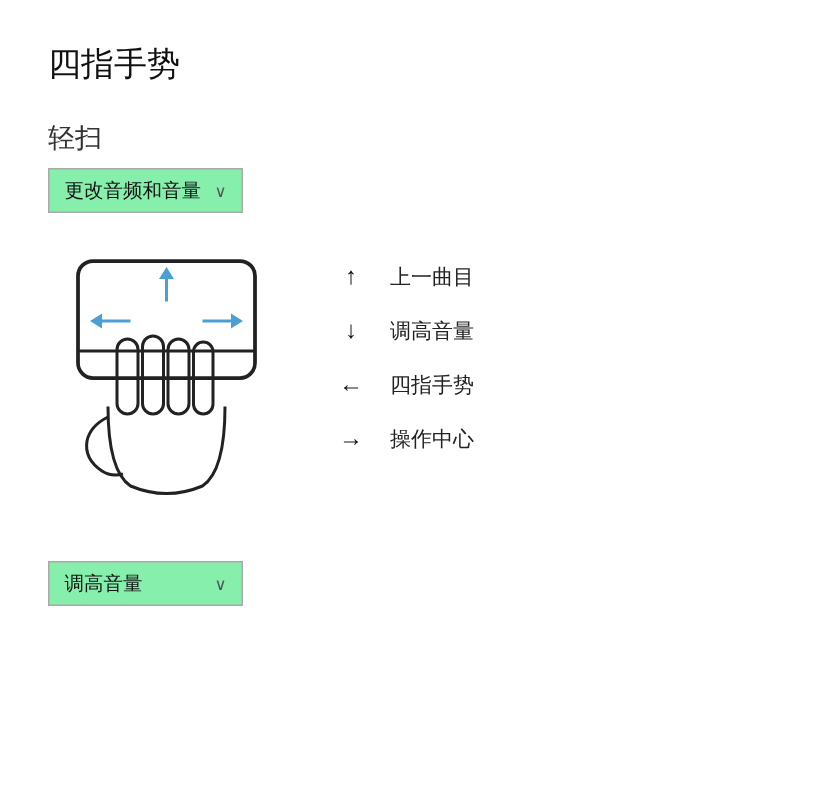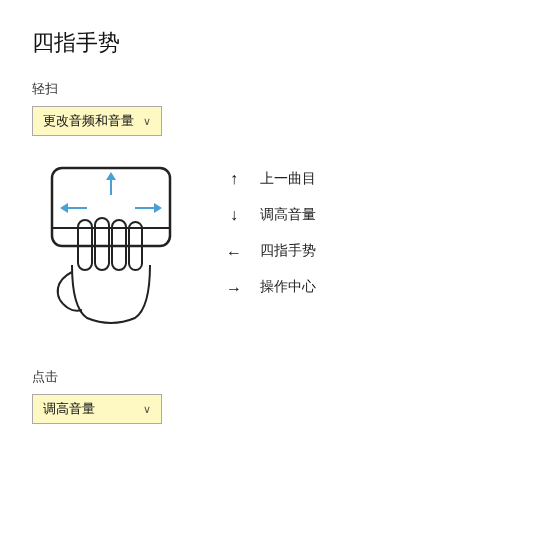--- a/index.html
+++ b/index.html
@@ -14,32 +14,32 @@
     .container {
       padding: 28px 32px;
     }
     .page-title {
       font-size: 22px;
       font-weight: 400;
       margin-bottom: 22px;
       color: #111;
     }
     .section-label {
-      font-size: 13px;
+      font-size: 18px;
       color: #333;
       margin-bottom: 8px;
     }
     .dropdown {
       display: inline-flex;
       align-items: center;
       border: 1px solid #aaa;
       padding: 5px 10px;
       font-size: 13px;
       color: #111;
-      background: #fef9c3;
+      background: #86efac;
       cursor: pointer;
       min-width: 130px;
       justify-content: space-between;
       gap: 0;
     }
     .chevron {
       font-size: 11px;
       color: #555;
     }
     .gesture-area {
@@ -135,20 +135,19 @@
       </div>
       <div class="gesture-item">
         <span class="gesture-arrow">→</span>
         <span>操作中心</span>
       </div>
     </div>
 
   </div>
 
   <div class="click-section">
-    <div class="section-label">点击</div>
     <div class="dropdown">
       <span>调高音量</span>
       <span class="chevron">∨</span>
     </div>
   </div>
 
 </div>
 
 </body></html>

